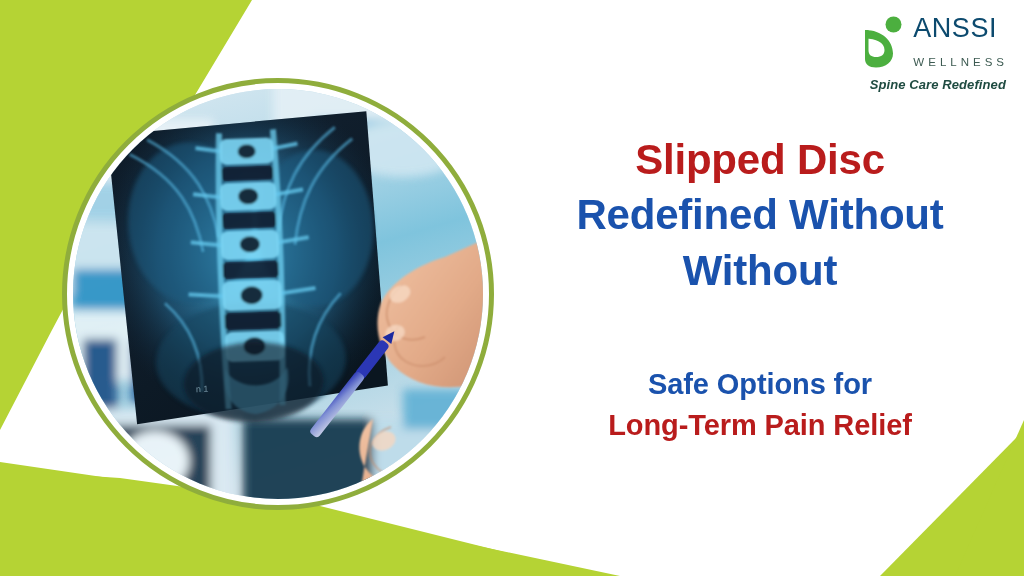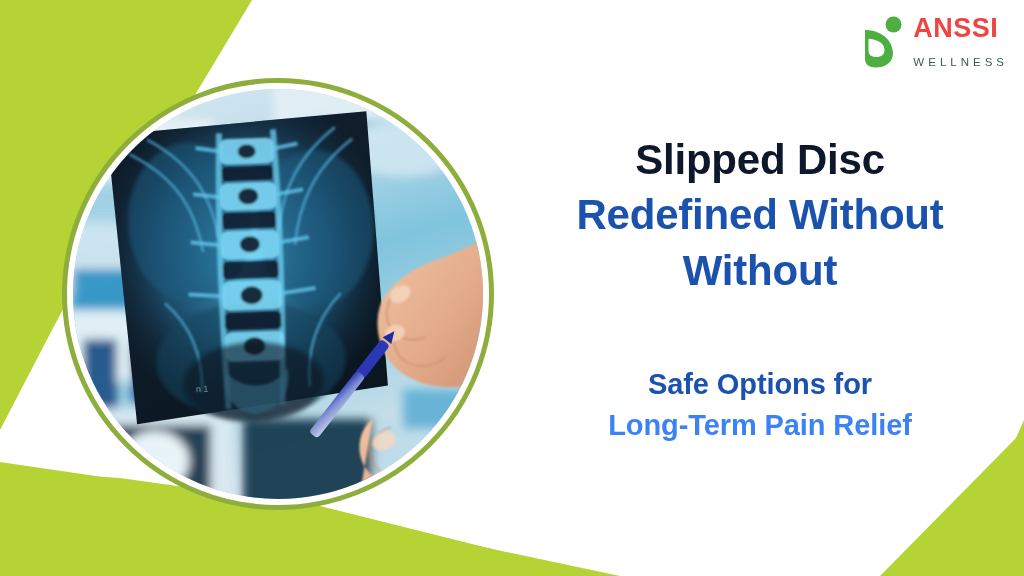--- a/index.html
+++ b/index.html
@@ -64,22 +64,22 @@
     display: flex;
     align-items: center;
     justify-content: flex-end;
     gap: 7px;
     height: 56px;
   }
   #logo-mark { width: 46px; height: 52px; flex: none; }
   #logo-words { text-align: left; line-height: 1; }
   #logo-name {
     font-size: 27px;
-    font-weight: bold;
-    color: #ef4444;
+    font-weight: normal;
+    color: #0c4a6e;
     letter-spacing: 0.5px;
     display: block;
   }
   #logo-sub {
     font-size: 11.5px;
     font-weight: normal;
     color: #3d5b52;
     letter-spacing: 4.0px;
     display: block;
     margin-top: 15px;
@@ -104,40 +104,40 @@
     text-align: center;
     z-index: 5;
   }
   .hl-line {
     display: block;
     font-size: 42px;
     font-weight: bold;
     line-height: 1.32;
     letter-spacing: -0.2px;
   }
-  .hl-red { color: #0f172a; text-align: center; }
+  .hl-red { color: #b91c1c; text-align: center; }
   .hl-blue { color: #1a52ad; }
 
   #subhead-block {
     position: absolute;
     left: 530px;
     top: 364px;
     width: 460px;
     text-align: center;
     z-index: 5;
   }
   .sh-line {
     display: block;
     font-size: 29px;
     font-weight: bold;
     line-height: 1.42;
     letter-spacing: -0.1px;
   }
   .sh-blue { color: #1a52ad; }
-  .sh-green { color: #3b82f6; }
+  .sh-green { color: #b91c1c; }
 </style>
 </head>
 <body>
 
 <div id="poster">
 
   <svg id="bg-shapes" viewBox="0 0 1024 576" width="1024" height="576" preserveAspectRatio="none">
 
     <path d="M0,0 L252,0 L138,190 L92,255 L52,330 L0,430 Z" fill="#b5d334"></path>
 
@@ -311,20 +311,21 @@
         <path d="M5,14 C22,14 33,25 33,37.5 C33,45.5 26,51.5 16,51.5 L16,41
                  C21.5,41 24.5,38.5 24.5,34 C24.5,26.5 16,22.5 5,22.5 Z" fill="#4caf3f"></path>
         <path d="M5,14 C5,14 5,22.5 5,22.5 C5,22.5 5,43 5,43 C5,48 9,51.5 16,51.5 L16,41
                  C11.5,41 8.5,39 8.5,34 L8.5,14 Z" fill="#4caf3f"></path>
       </svg>
       <span id="logo-words">
         <span id="logo-name">ANSSI</span>
         <span id="logo-sub">WELLNESS</span>
       </span>
     </div>
+    <div id="logo-tagline">Spine Care Redefined</div>
   </div>
 
   <div id="headline-block">
     <span class="hl-line hl-red">Slipped Disc</span>
     <span class="hl-line hl-blue">Redefined Without</span>
     <span class="hl-line hl-blue">Without</span>
   </div>
 
   <div id="subhead-block">
     <span class="sh-line sh-blue">Safe Options for</span>

